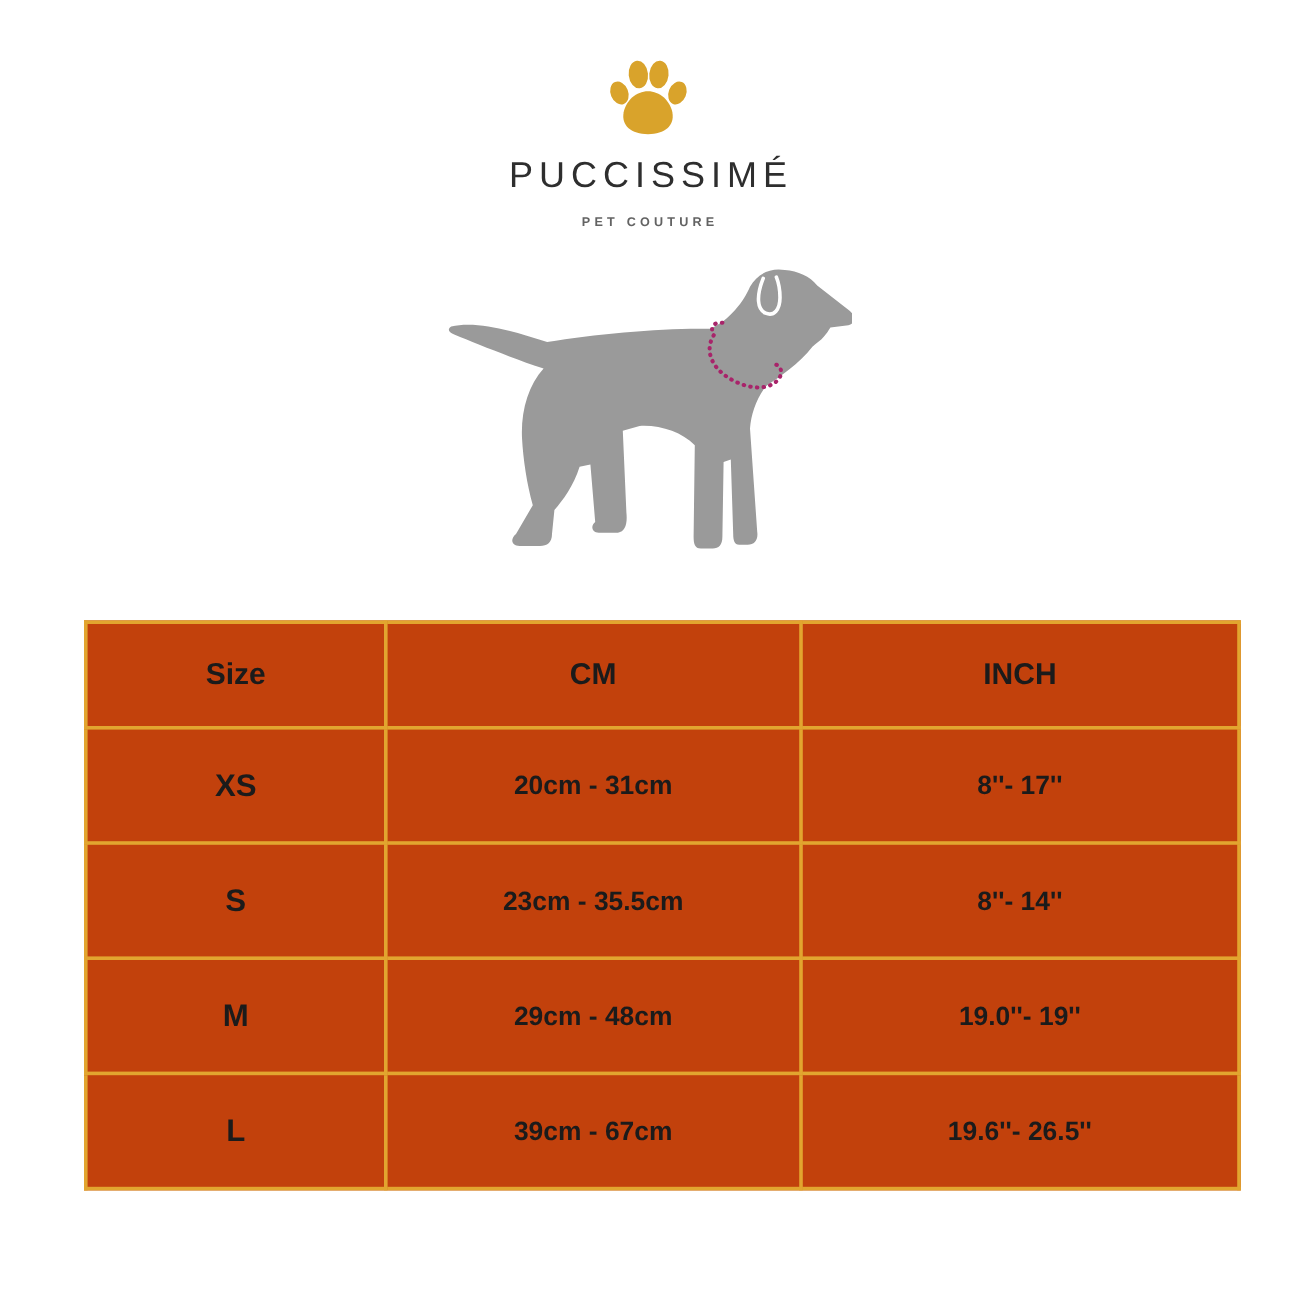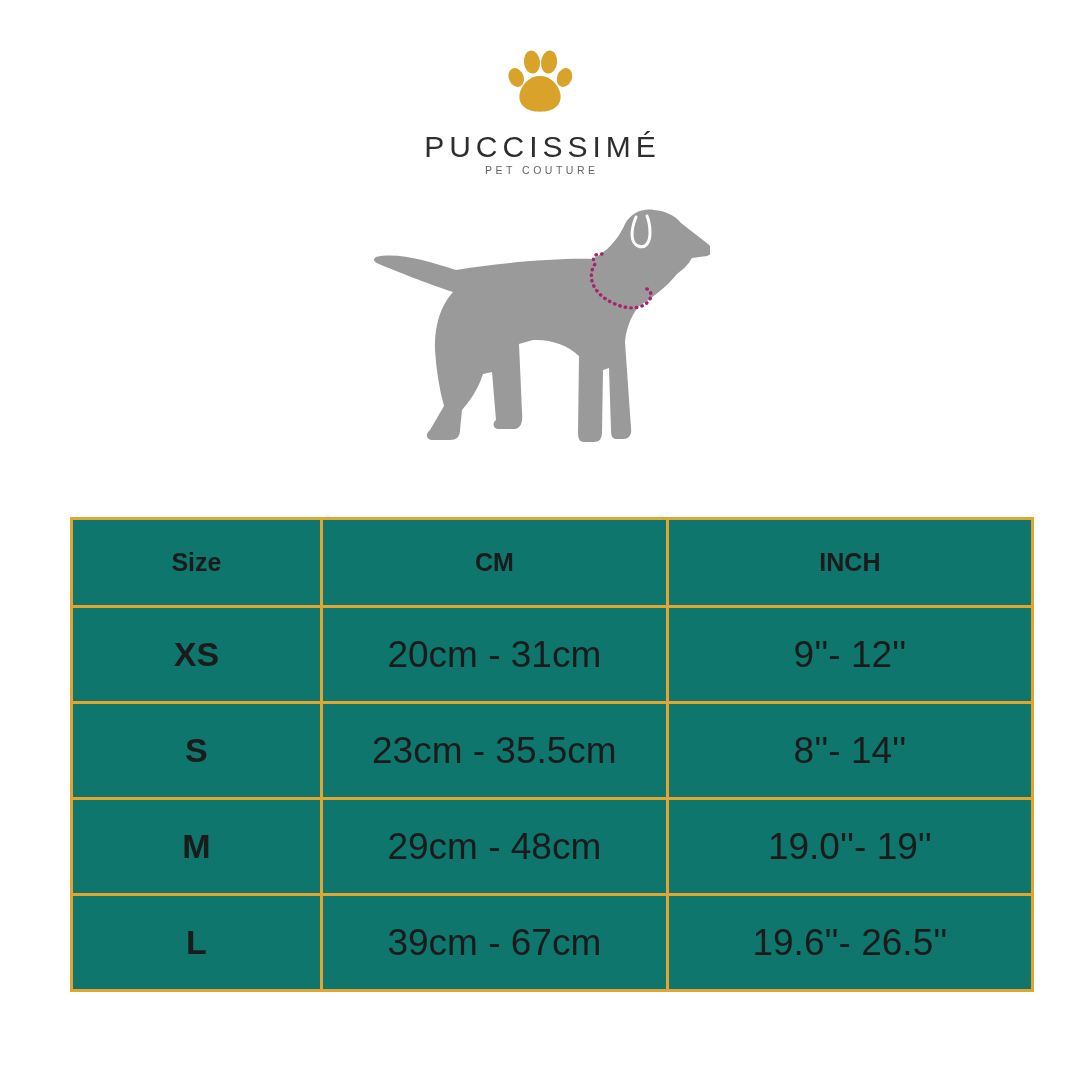--- a/index.html
+++ b/index.html
@@ -14,43 +14,43 @@
   *{margin:0;padding:0;box-sizing:border-box;}
   html,body{width:1080px;height:1080px;background:#ffffff;
     font-family:"Liberation Sans", sans-serif;overflow:hidden;}
   .page{width:1080px;height:788px;position:relative;}
 
   
   .logo-block{padding-top:44px;text-align:center;}
   .paw-svg{display:block;margin:0 auto;width:70px;height:74px;}
   .brand-name{margin-top:12px;font-size:30px;font-weight:400;
     letter-spacing:5px;color:var(--brand-text);text-indent:5px;}
-  .brand-tagline{margin-top:0;font-size:10.5px;font-weight:400;
+  .brand-tagline{margin-top:15px;font-size:10.5px;font-weight:700;
     letter-spacing:3.5px;color:var(--tagline-gray);text-indent:3.5px;}
 
   
   .dog-wrap{margin:24px auto 0;width:340px;height:254px;}
   .dog-svg{display:block;width:340px;height:254px;}
   .dog-body{fill:var(--dog-gray);}
   .dog-ear-line{fill:none;stroke:#ffffff;stroke-width:3;stroke-linecap:round;}
   .dog-collar{fill:none;stroke:var(--collar-pink);stroke-width:3.4;
     stroke-linecap:round;stroke-dasharray:0.4 5.2;}
 
   
   .table-wrap{position:absolute;left:70px;top:517px;width:964px;}
   table{width:100%;border-collapse:collapse;table-layout:fixed;
-    background:#0f766e;}
+    background:#c2410c;}
   th,td{border:3px solid var(--gold);text-align:center;vertical-align:middle;
     color:var(--table-text);}
   col.c-size{width:26%;}
   col.c-cm{width:36%;}
   col.c-inch{width:38%;}
   th{height:88px;font-size:25px;font-weight:700;}
-  td{height:96px;font-size:37px;font-weight:400;}
-  td.size-cell{font-weight:700;font-size:34px;}
+  td{height:96px;font-size:22px;font-weight:700;}
+  td.size-cell{font-weight:700;font-size:26px;}
 </style>
 </head>
 <body>
 
 <div class="page">
 
   <div class="logo-block">
     <svg class="paw-svg" viewBox="0 0 100 104">
       <g fill="var(--paw-gold)">
         <ellipse cx="16" cy="47" rx="10.5" ry="14" transform="rotate(-22 16 47)"></ellipse>
@@ -133,21 +133,21 @@
         <tr>
           <th>Size</th>
           <th>CM</th>
           <th>INCH</th>
         </tr>
       </thead>
       <tbody>
         <tr>
           <td class="size-cell">XS</td>
           <td>20cm - 31cm</td>
-          <td>9''- 12''</td>
+          <td>8''- 17''</td>
         </tr>
         <tr>
           <td class="size-cell">S</td>
           <td>23cm - 35.5cm</td>
           <td>8''- 14''</td>
         </tr>
         <tr>
           <td class="size-cell">M</td>
           <td>29cm - 48cm</td>
           <td>19.0''- 19''</td>

